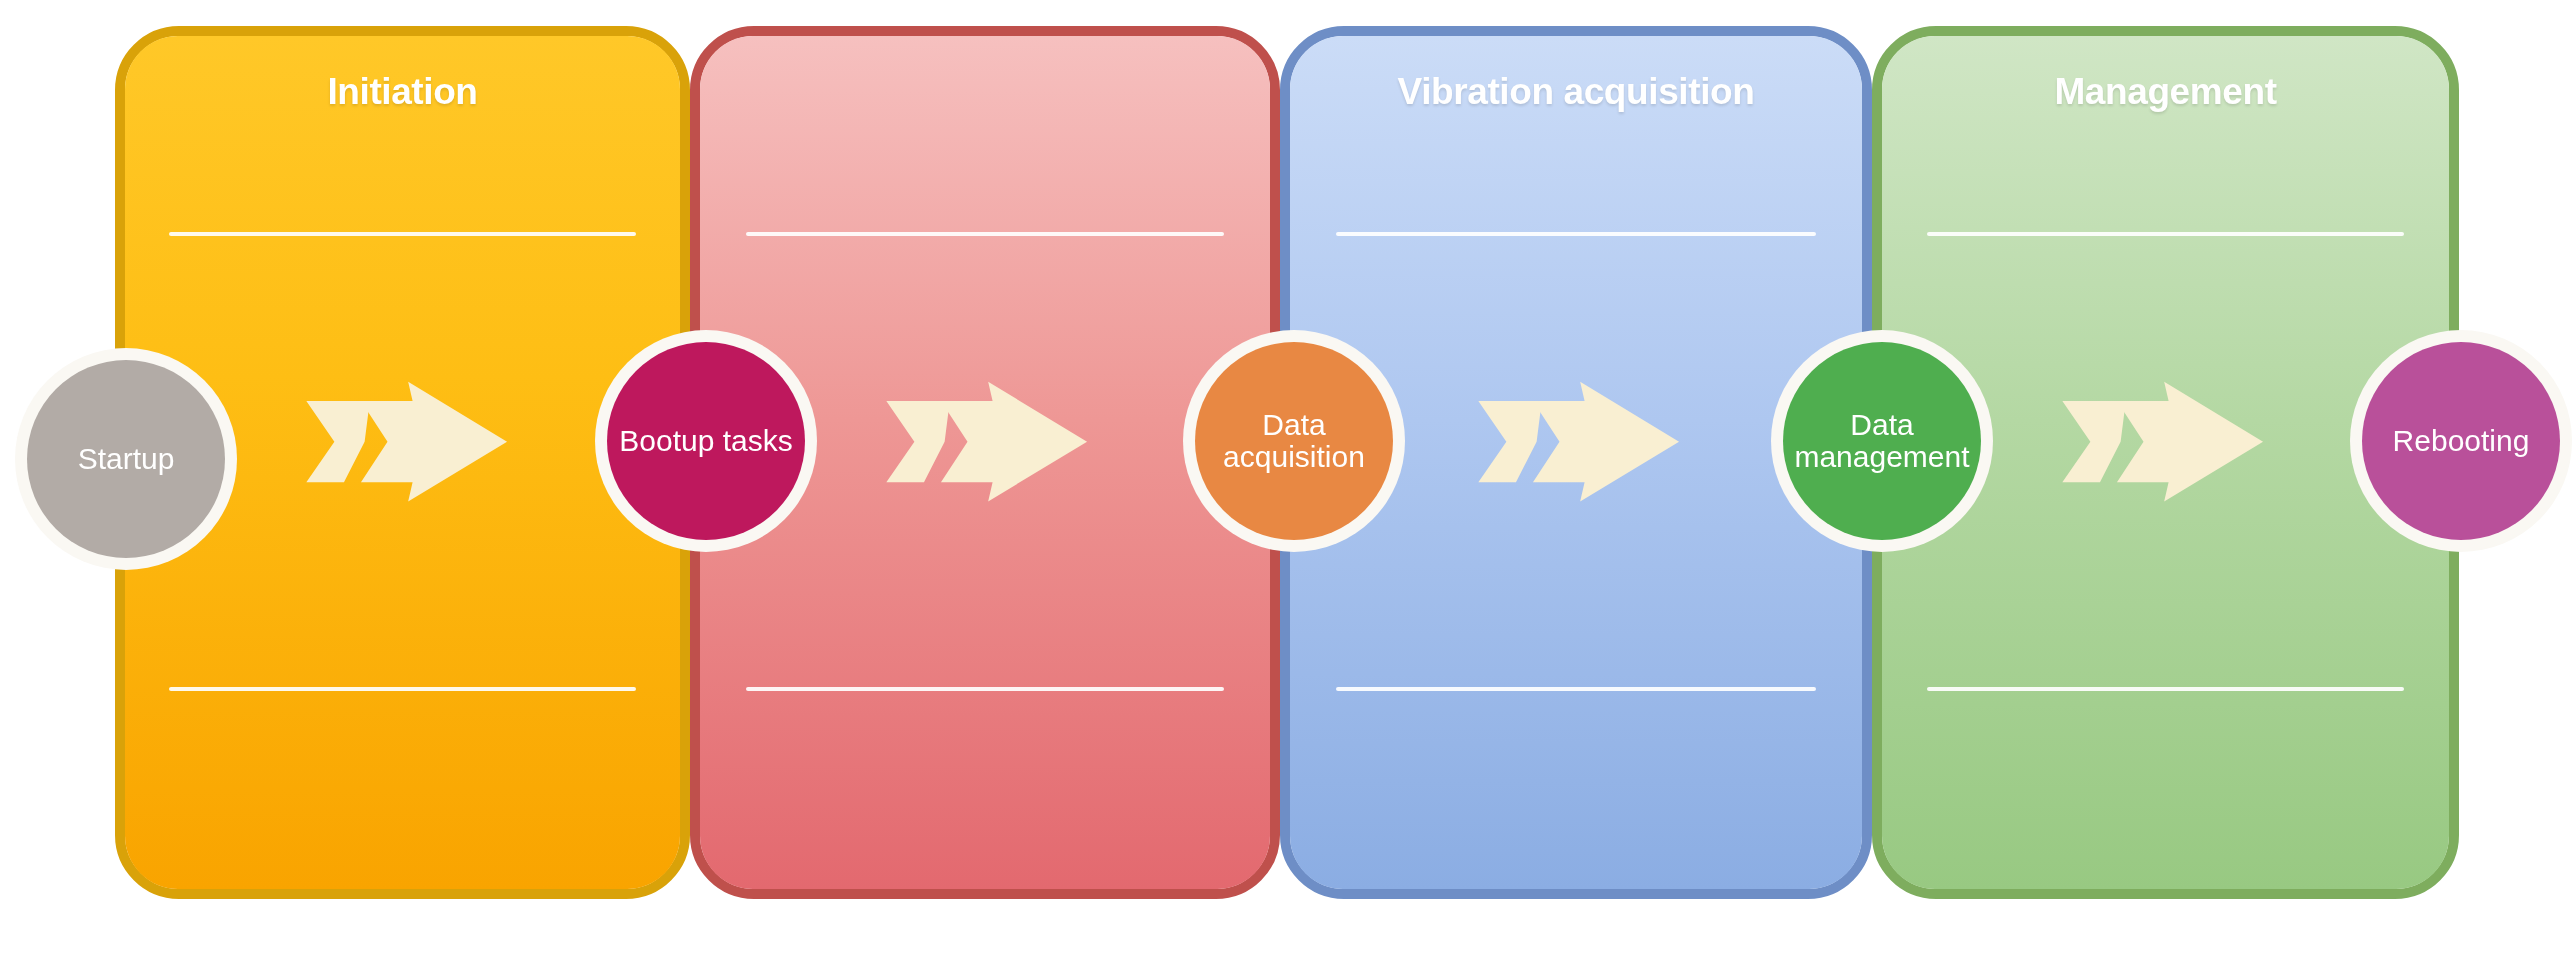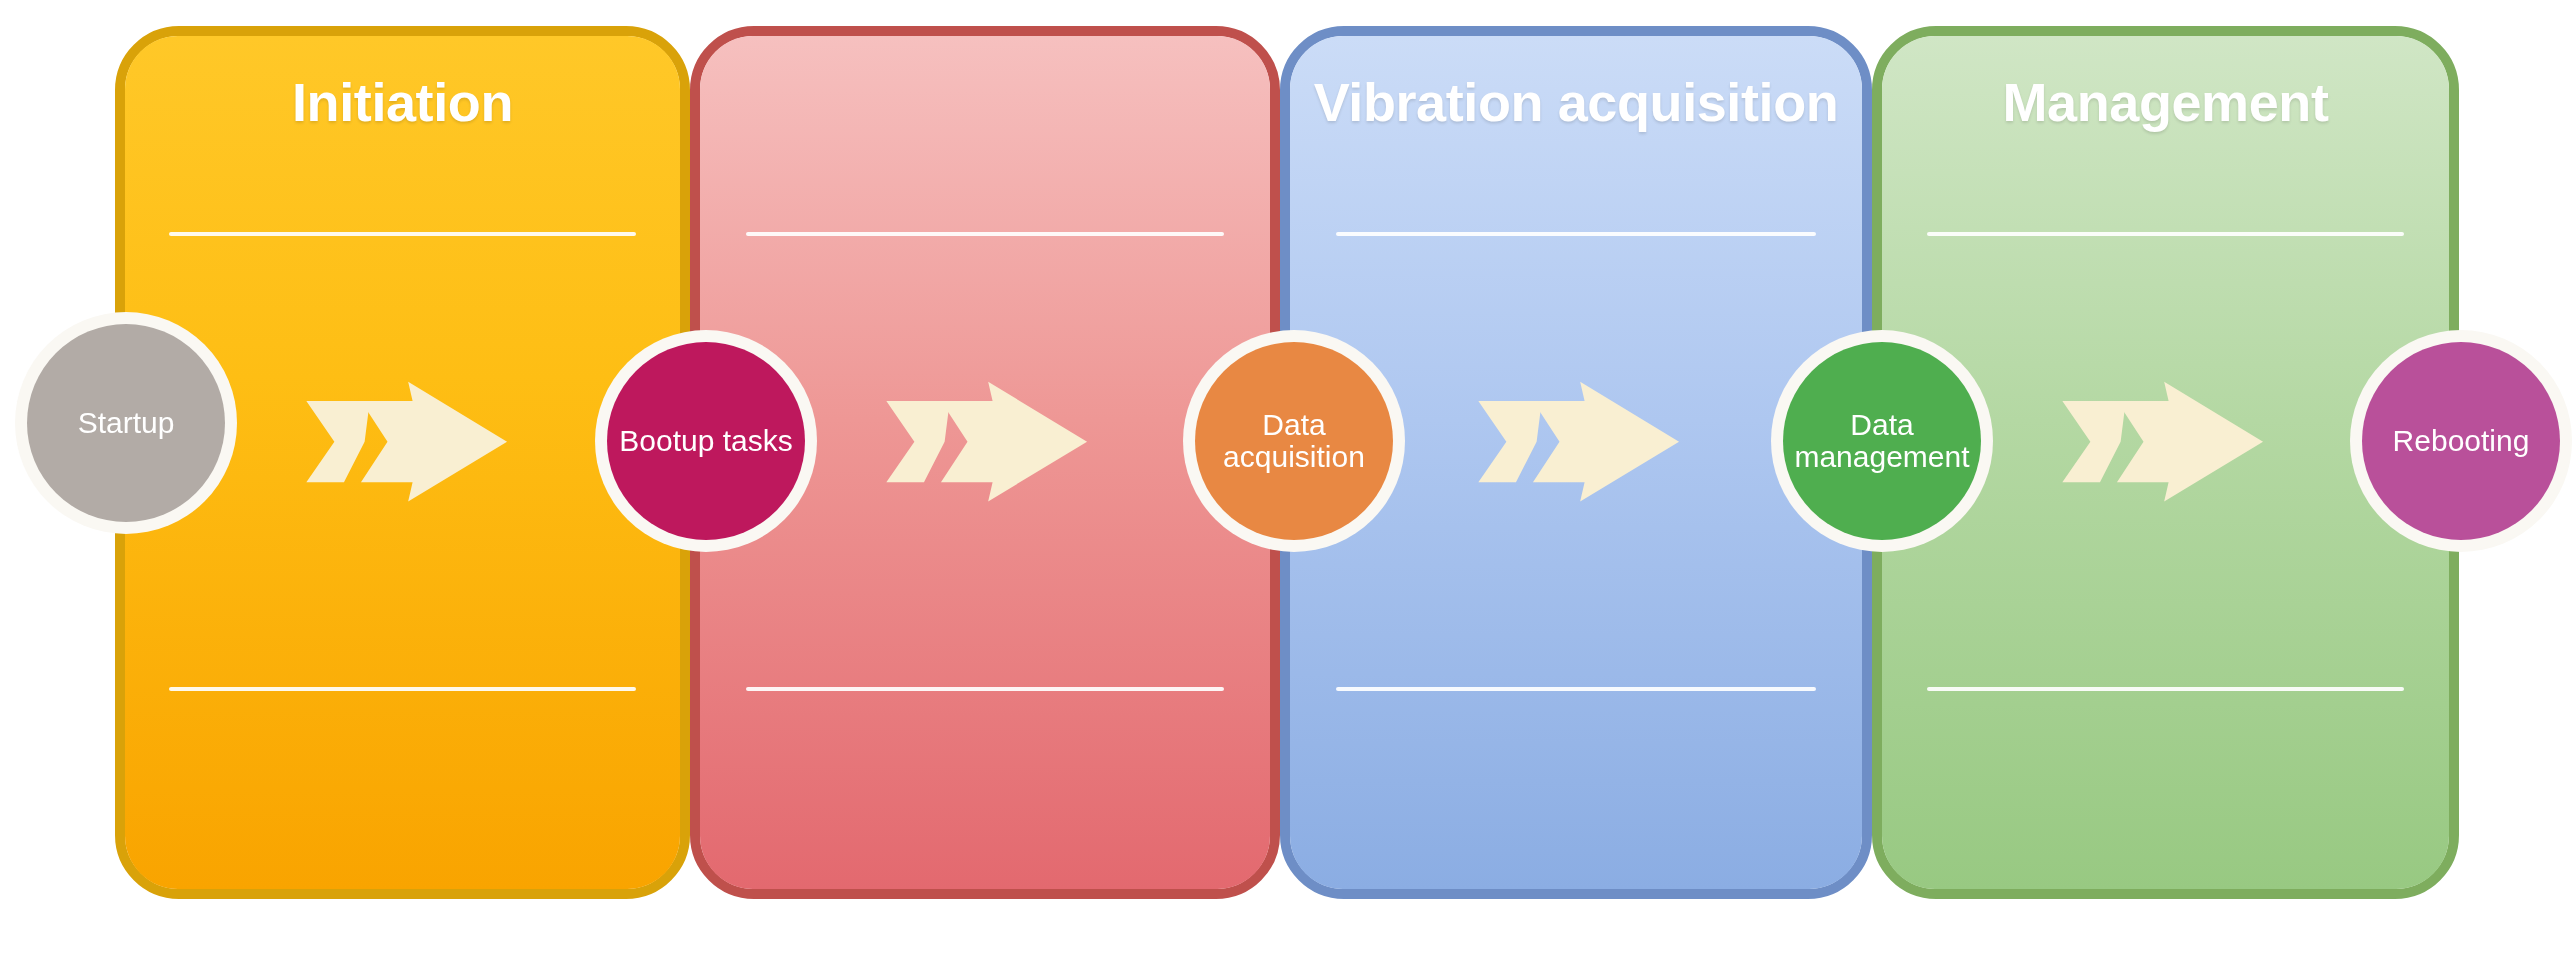--- a/index.html
+++ b/index.html
@@ -37,21 +37,21 @@
     overflow: hidden;
   }
 
   .panel-title {
     position: absolute;
     top: 71px;
     left: 0;
     right: 0;
     text-align: center;
     color: #ffffff;
-    font-size: 54px;
+    font-size: 37px;
     font-weight: bold;
     letter-spacing: -0.4px;
     white-space: nowrap;
     z-index: 12;
     text-shadow: 0 1.5px 3px rgba(0,0,0,0.12);
   }
 
   .rule {
     position: absolute;
     left: 8%;
@@ -163,21 +163,21 @@
     </svg>
   </div>
 
   <div class="arrow" style="left:2052px; top:370px; width:214px; height:144px;">
     <svg viewBox="0 0 290 195" preserveAspectRatio="none" aria-hidden="true">
       <path d="M 14,42 L 60,42 L 100,42 L 93,97 L 65,152 L 14,152 L 52,97 Z" fill="#F9EFD2"></path>
       <path d="M 88,42 L 158,42 L 152,16 L 286,97 L 152,178 L 158,152 L 88,152 L 124,97 Z" fill="#F9EFD2"></path>
     </svg>
   </div>
 
-  <div class="node" style="left:15px; top:312px; width:222px; height:222px;">
+  <div class="node" style="left:15px; top:348px; width:222px; height:222px;">
     <div class="node-disc" style="left:12px; top:12px; width:198px; height:198px; background:#B2ABA6;">
       <span class="node-label">Startup</span>
     </div>
   </div>
 
   <div class="node" style="left:595px; top:330px; width:222px; height:222px;">
     <div class="node-disc" style="left:12px; top:12px; width:198px; height:198px; background:#be185d;">
       <span class="node-label" style="white-space:nowrap;">Bootup tasks</span>
     </div>
   </div>

